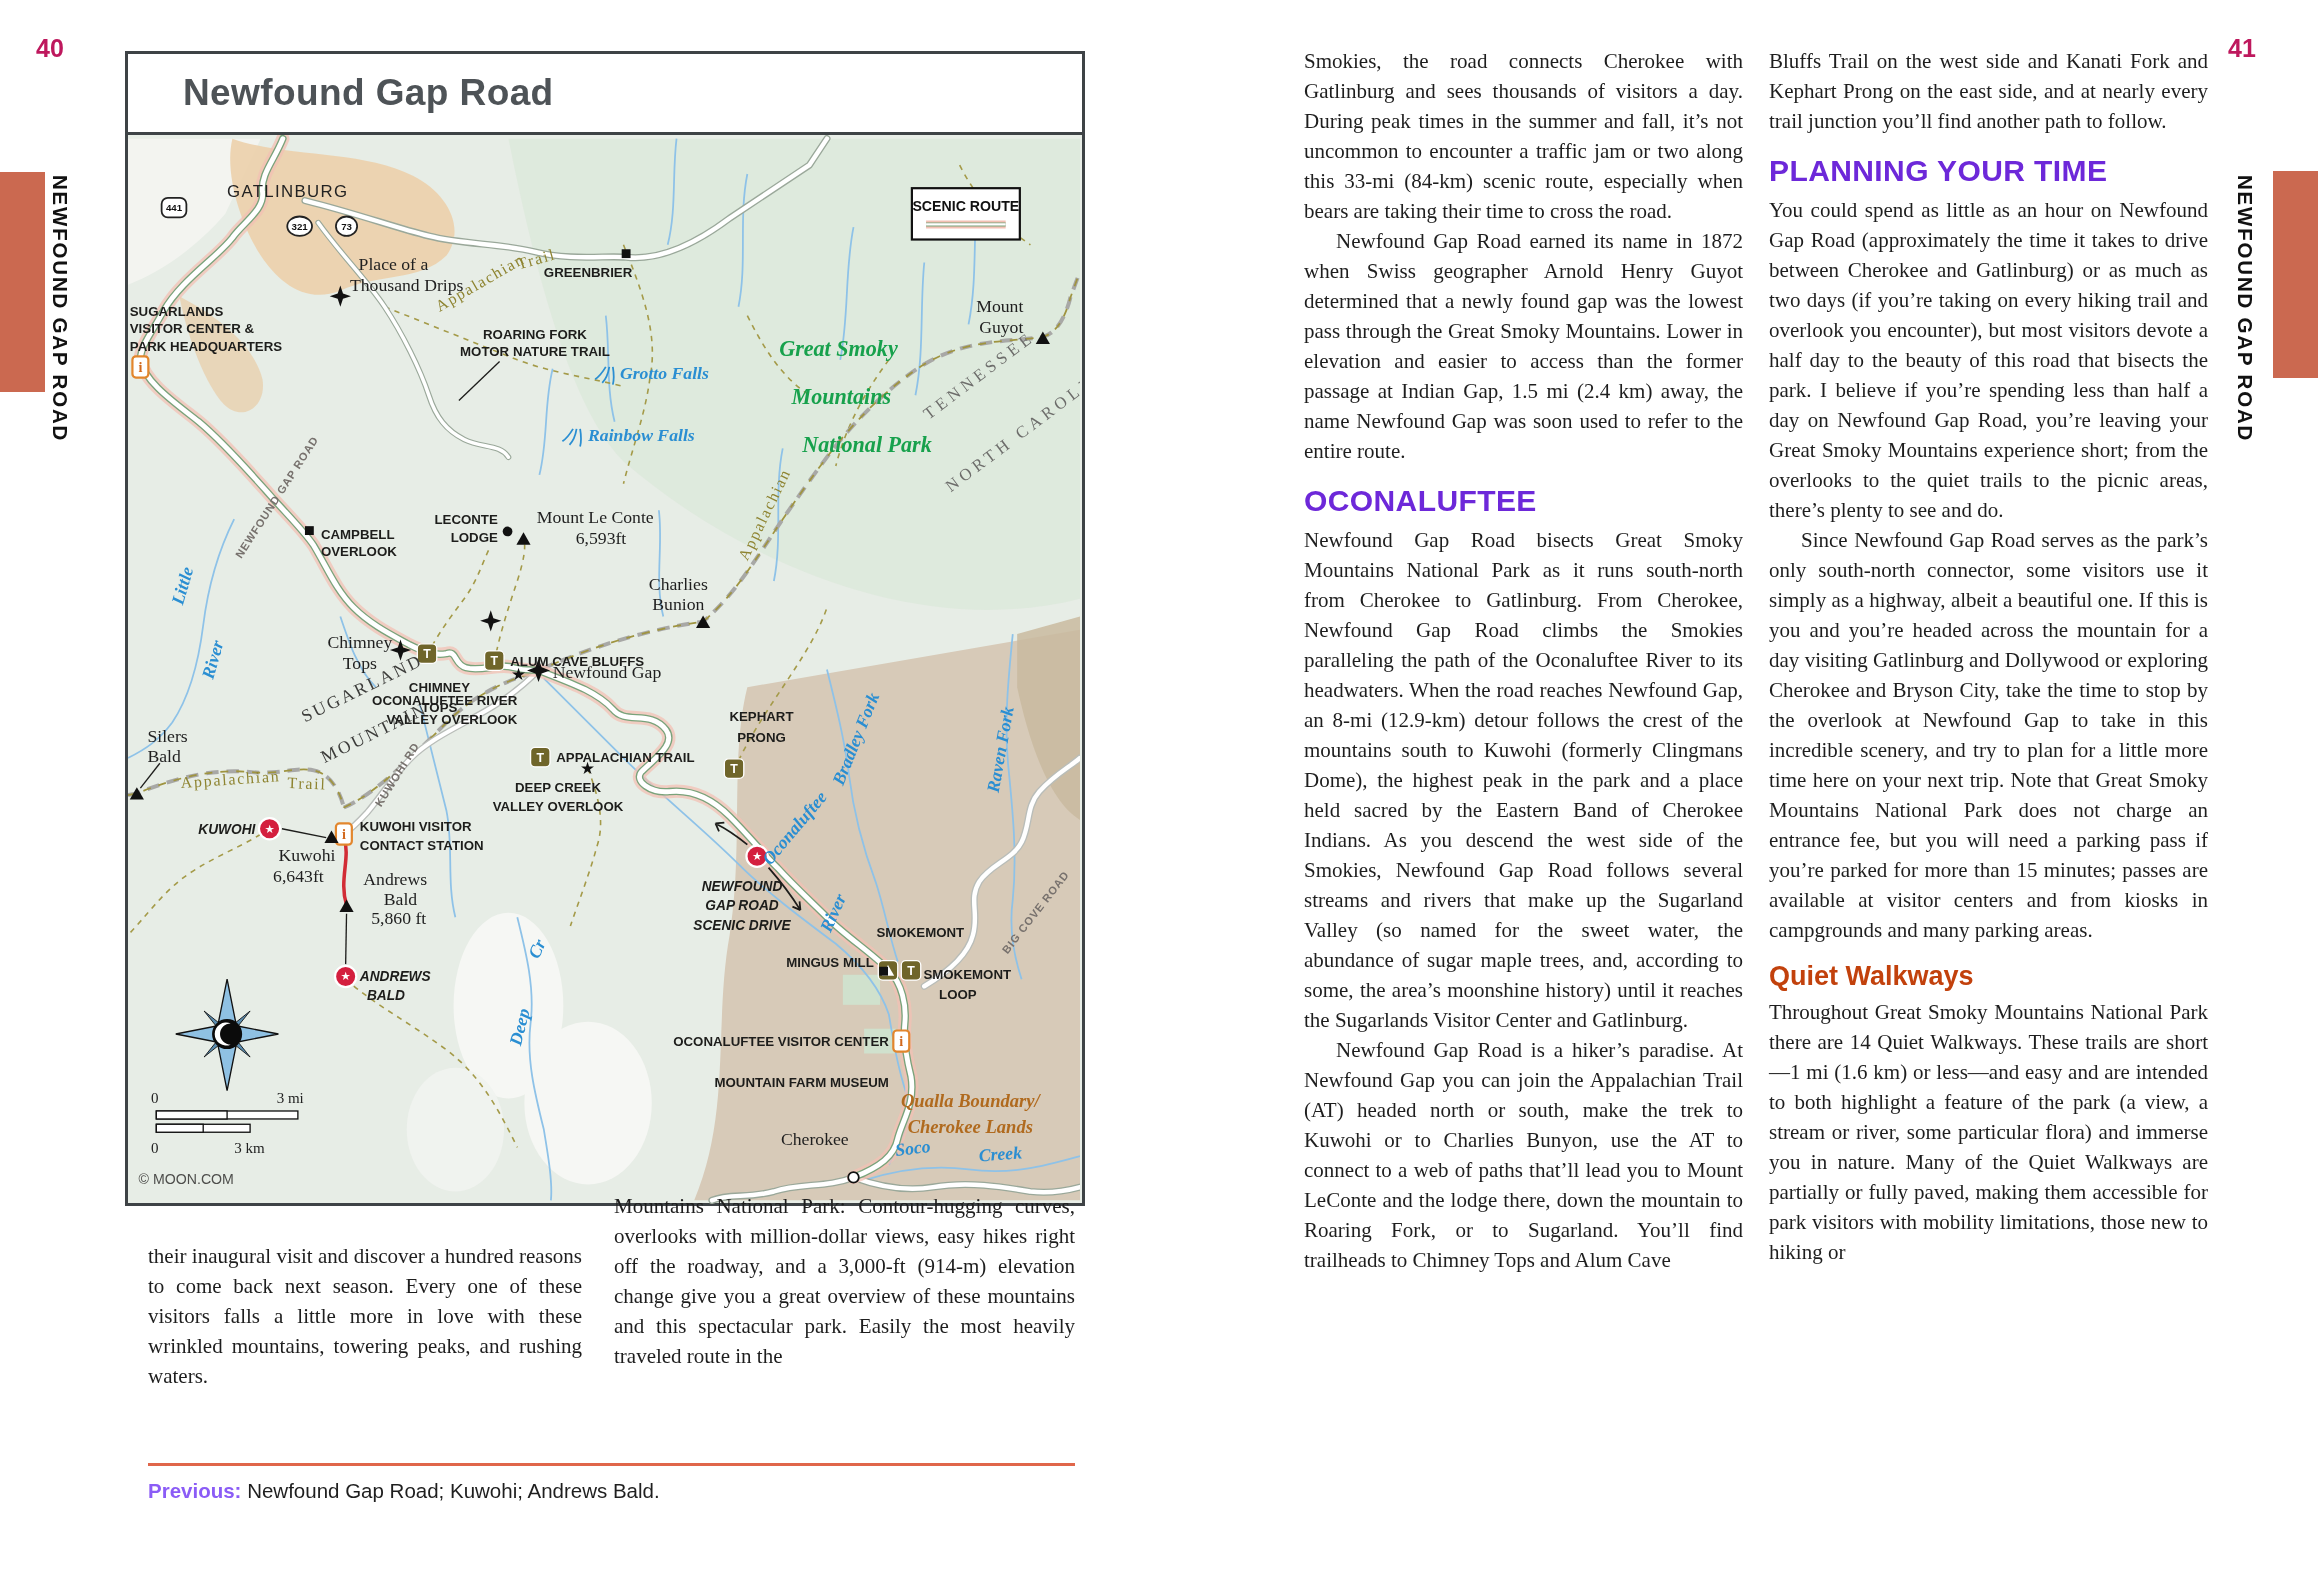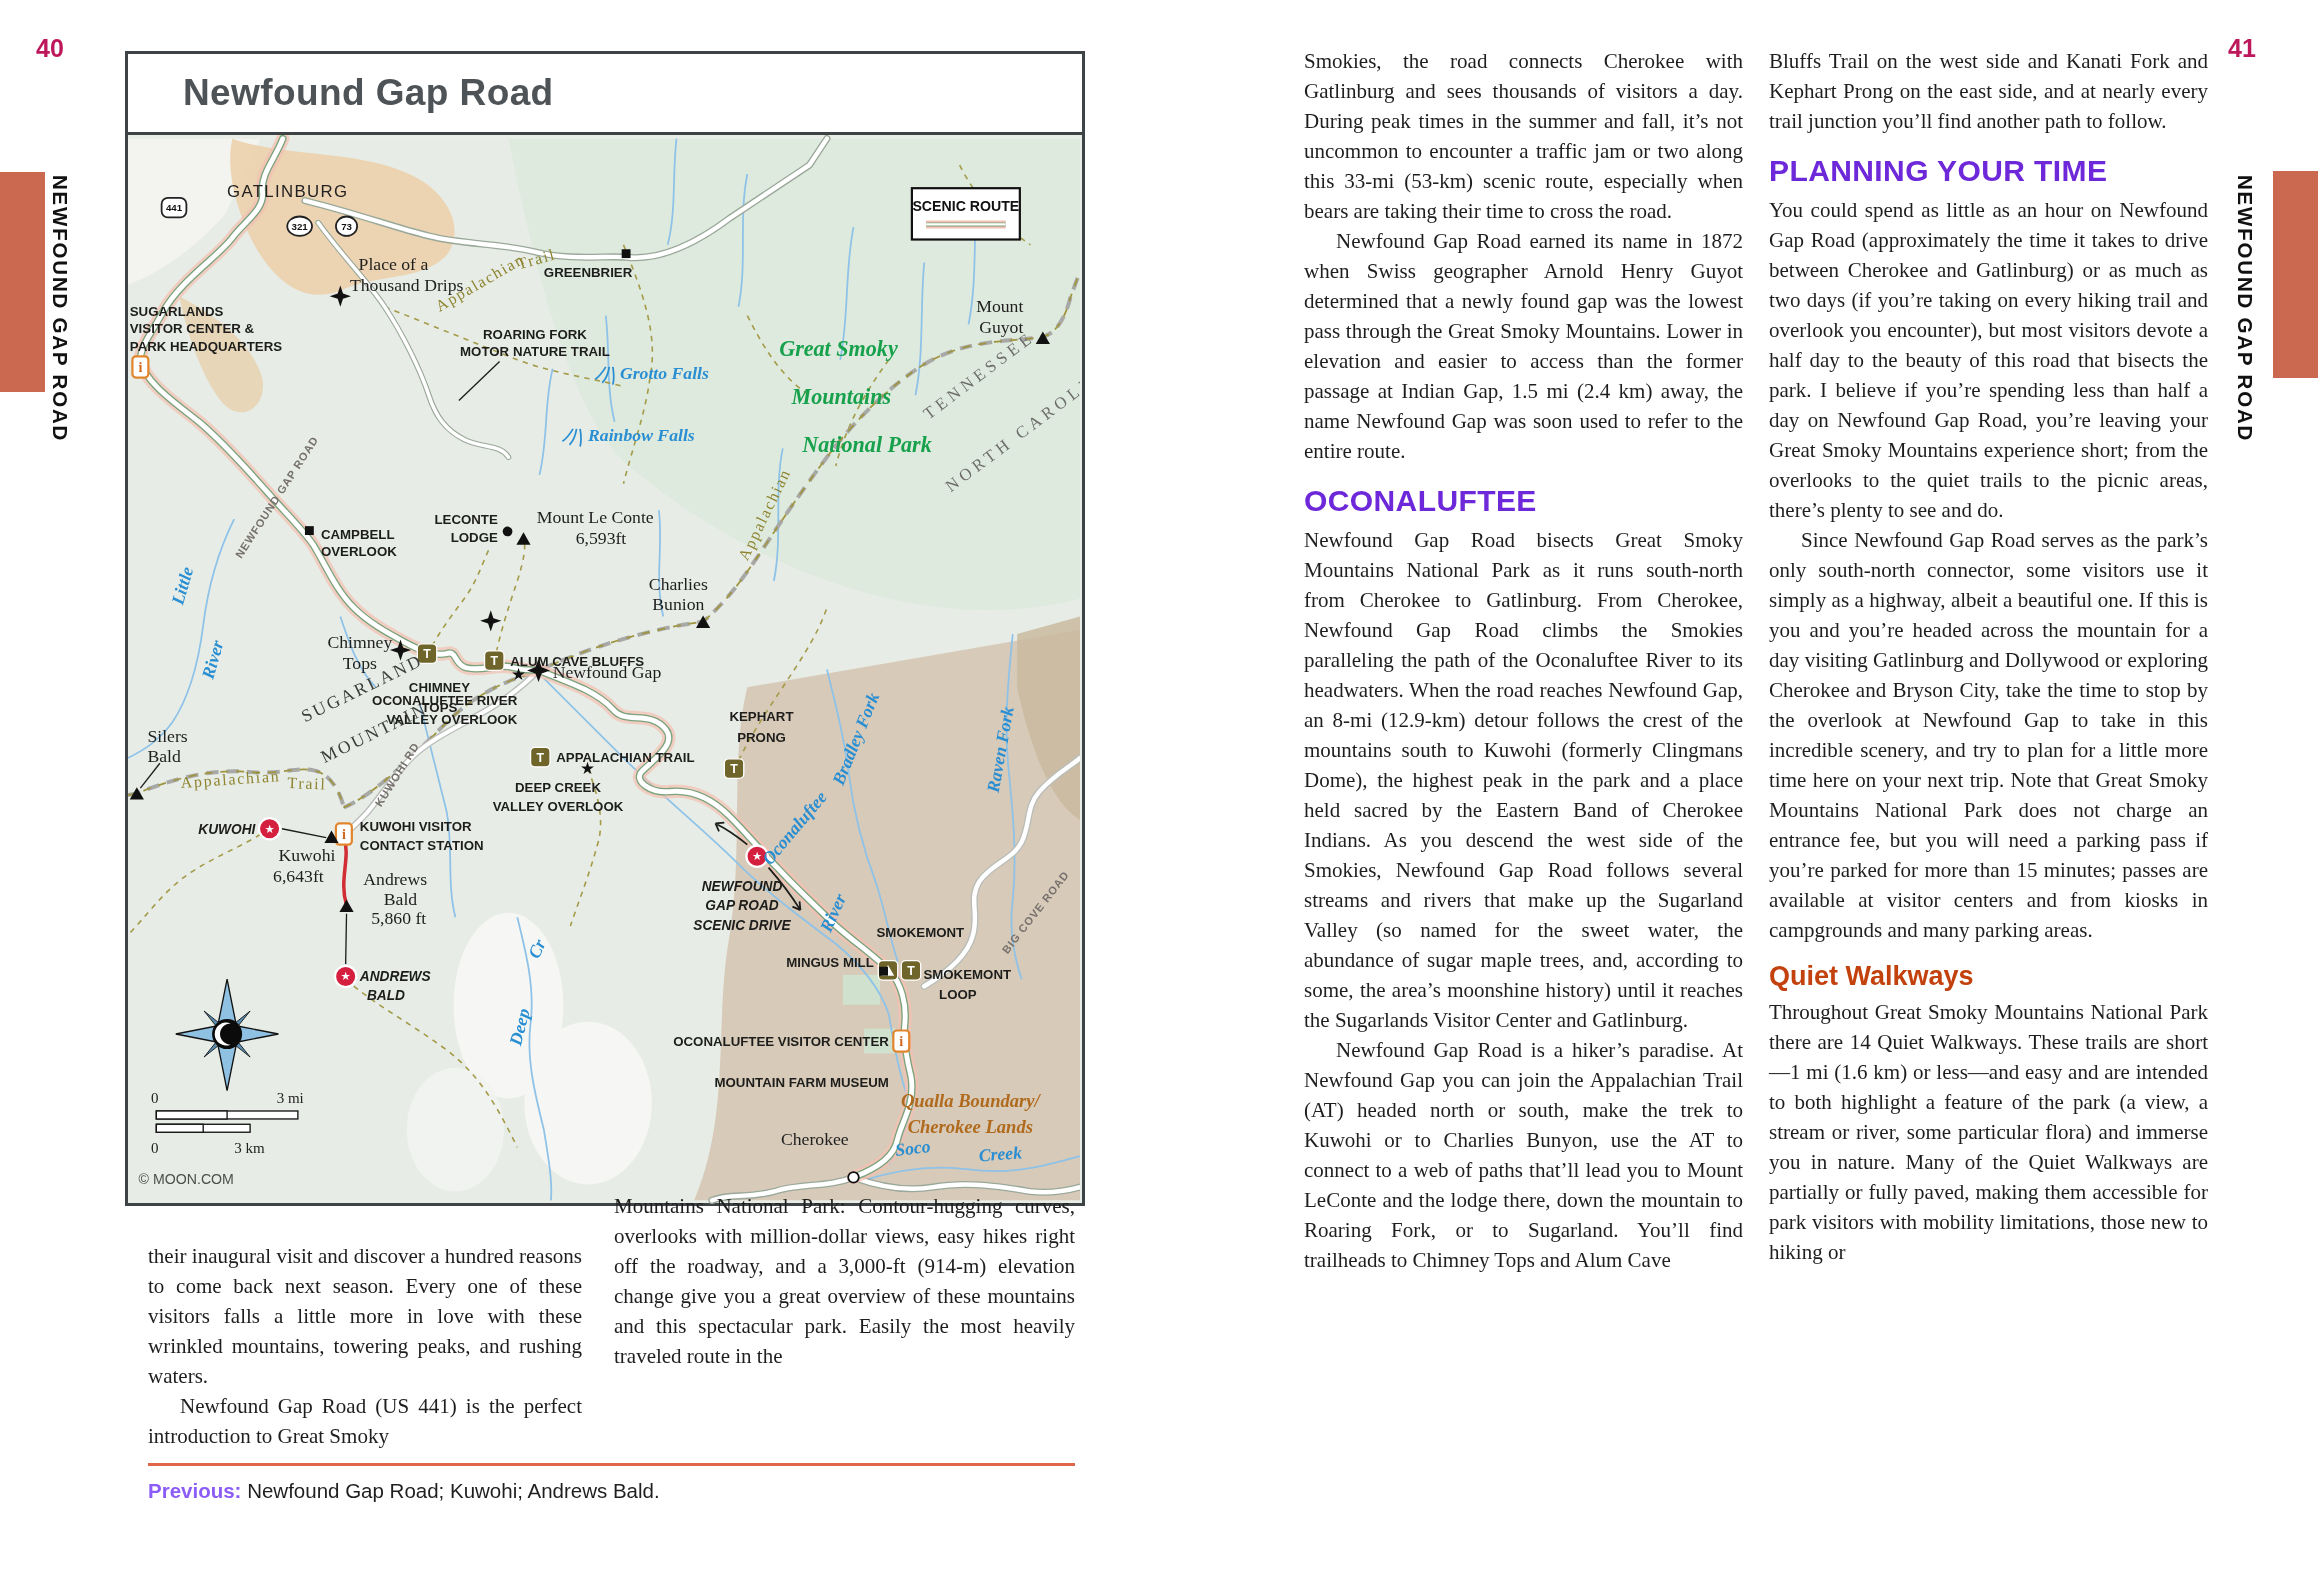--- a/index.html
+++ b/index.html
@@ -380,32 +380,31 @@
       <text class="ml-serif" x="738" y="1138">Cherokee</text>
       <text class="ml-blue" transform="translate(868,1150) rotate(-7)">Soco</text>
       <text class="ml-blue" transform="translate(962,1156) rotate(-4)">Creek</text>
       <text class="ml-credit" x="12" y="1182">© MOON.COM</text>
     </g>
   </svg>
 </div>
 
 <div class="serifcol" id="lbody-col1">
   <p>their inaugural visit and discover a hundred reasons to come back next season. Every one of these visitors falls a little more in love with these wrinkled mountains, towering peaks, and rushing waters.</p>
-  <p class="ind">Newfound Gap Road (US 441) is the perfect introduction to Great Smoky</p>
 </div>
 <div class="serifcol" id="lbody-col2">
   <p>Mountains National Park: Contour-hugging curves, overlooks with million-dollar views, easy hikes right off the roadway, and a 3,000-ft (914-m) elevation change give you a great overview of these mountains and this spectacular park. Easily the most heavily traveled route in the</p>
 </div>
 <div id="caption-rule"></div>
 <div id="caption">
   <span class="pfx">Previous: </span><span>Newfound Gap Road; Kuwohi; Andrews Bald.</span>
 </div>
 
 <div class="serifcol" id="rbody-col1">
-  <p>Smokies, the road connects Cherokee with Gatlinburg and sees thousands of visitors a day. During peak times in the summer and fall, it’s not uncommon to encounter a traffic jam or two along this 33-mi (53-km) scenic route, especially when bears are taking their time to cross the road.</p>
+  <p>Smokies, the road connects Cherokee with Gatlinburg and sees thousands of visitors a day. During peak times in the summer and fall, it’s not uncommon to encounter a traffic jam or two along this 33-mi (84-km) scenic route, especially when bears are taking their time to cross the road.</p>
   <p class="ind">Newfound Gap Road earned its name in 1872 when Swiss geographer Arnold Henry Guyot determined that a newly found gap was the lowest pass through the Great Smoky Mountains. Lower in elevation and easier to access than the former passage at Indian Gap, 1.5 mi (2.4 km) away, the name Newfound Gap was soon used to refer to the entire route.</p>
   <h2 class="section">OCONALUFTEE</h2>
   <p>Newfound Gap Road bisects Great Smoky Mountains National Park as it runs south-north from Cherokee to Gatlinburg. From Cherokee, Newfound Gap Road climbs the Smokies paralleling the path of the Oconaluftee River to its headwaters. When the road reaches Newfound Gap, an 8-mi (12.9-km) detour follows the crest of the mountains south to Kuwohi (formerly Clingmans Dome), the highest peak in the park and a place held sacred by the Eastern Band of Cherokee Indians. As you descend the west side of the Smokies, Newfound Gap Road follows several streams and rivers that make up the Sugarland Valley (so named for the sweet water, the abundance of sugar maple trees, and, according to some, the area’s moonshine history) until it reaches the Sugarlands Visitor Center and Gatlinburg.</p>
   <p class="ind">Newfound Gap Road is a hiker’s paradise. At Newfound Gap you can join the Appalachian Trail (AT) headed north or south, make the trek to Kuwohi or to Charlies Bunyon, use the AT to connect to a web of paths that’ll lead you to Mount LeConte and the lodge there, down the mountain to Roaring Fork, or to Sugarland. You’ll find trailheads to Chimney Tops and Alum Cave</p>
 </div>
 <div class="serifcol" id="rbody-col2">
   <p>Bluffs Trail on the west side and Kanati Fork and Kephart Prong on the east side, and at nearly every trail junction you’ll find another path to follow.</p>
   <h2 class="section">PLANNING YOUR TIME</h2>
   <p>You could spend as little as an hour on Newfound Gap Road (approximately the time it takes to drive between Cherokee and Gatlinburg) or as much as two days (if you’re taking on every hiking trail and overlook you encounter), but most visitors devote a half day to the beauty of this road that bisects the park. I believe if you’re spending less than half a day on Newfound Gap Road, you’re leaving your Great Smoky Mountains experience short; from the overlooks to the quiet trails to the picnic areas, there’s plenty to see and do.</p>
   <p class="ind">Since Newfound Gap Road serves as the park’s only south-north connector, some visitors use it simply as a highway, albeit a beautiful one. If this is you and you’re headed across the mountain for a day visiting Gatlinburg and Dollywood or exploring Cherokee and Bryson City, take the time to stop by the overlook at Newfound Gap to take in this incredible scenery, and try to plan for a little more time here on your next trip. Note that Great Smoky Mountains National Park does not charge an entrance fee, but you will need a parking pass if you’re parked for more than 15 minutes; passes are available at visitor centers and from kiosks in campgrounds and many parking areas.</p>

